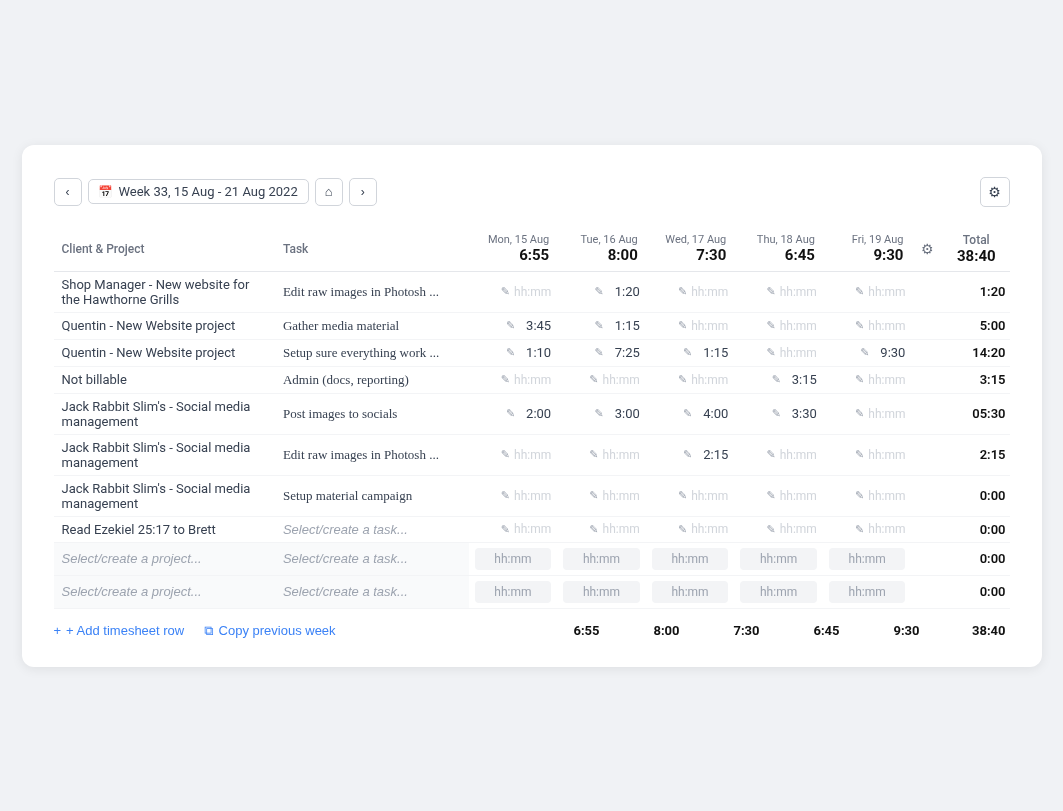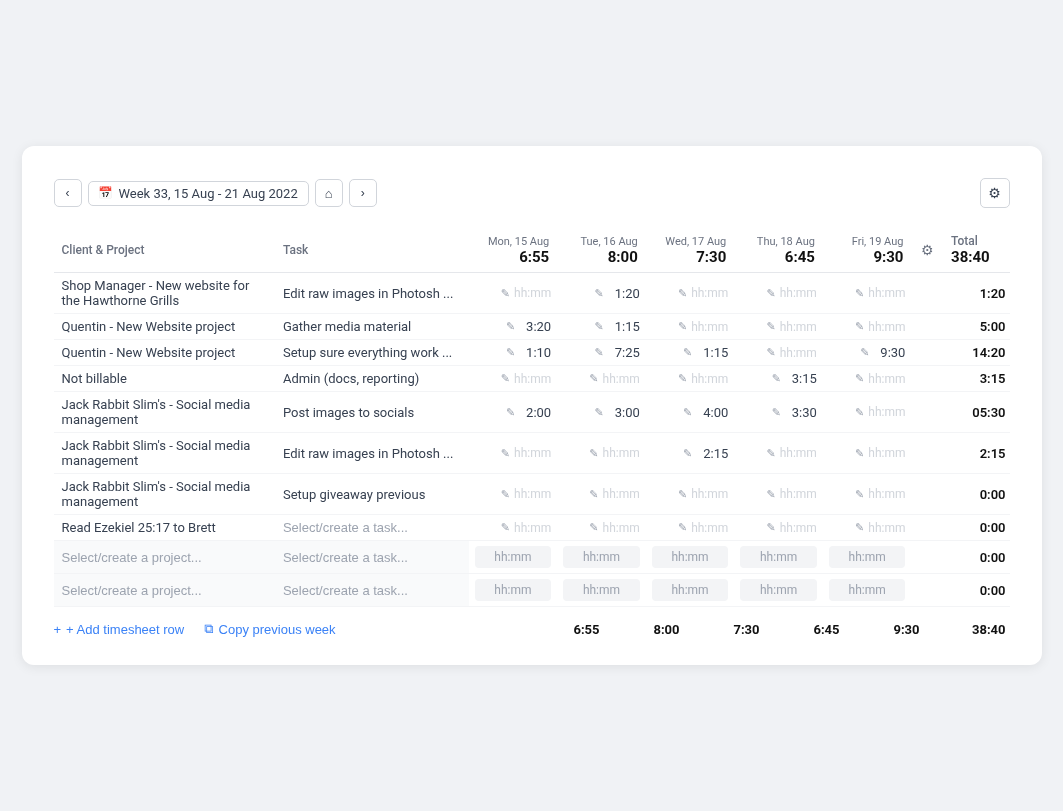--- a/index.html
+++ b/index.html
@@ -117,21 +117,21 @@
       color: #6b7280;
       font-weight: 500;
       font-size: 12px;
       border-bottom: 1px solid #e5e7eb;
       text-align: left;
     }
     thead tr th.col-day {
       text-align: right;
     }
     thead tr th.col-total {
-      text-align: left;
+      text-align: center;
       color: #111;
       font-size: 14px;
       font-weight: 700;
     }
     .day-header { font-size: 11px; color: #6b7280; font-weight: 400; }
     .day-time { font-size: 15px; color: #111; font-weight: 700; }
     .gear-header { color: #6b7280; font-size: 14px; }
     tbody tr td {
       padding: 5px 8px;
       border-bottom: 1px solid #f3f4f6;
@@ -166,24 +166,25 @@
       color: #111;
       padding-right: 4px;
     }
     .select-input {
       border: none;
       background: transparent;
       color: #9ca3af;
       font-size: 13px;
       width: 100%;
       cursor: text;
+      font-style: italic;
     }
     .select-input::placeholder { color: #9ca3af; }
     .project-cell { color: #374151; }
-    .task-cell { color: #374151; }
+    .task-cell { color: #374151; font-family: Liberation Serif, serif; }
     .footer-row {
       display: flex;
       align-items: center;
       margin-top: 14px;
       gap: 20px;
     }
     .footer-btn {
       display: flex;
       align-items: center;
       gap: 5px;
@@ -317,21 +318,21 @@
           </td>
           <td style="width:22px; text-align:center;"></td>
           <td class="row-total col-total">1:20</td>
         </tr>
         <tr>
           <td class="col-project project-cell">Quentin - New Website project</td>
           <td class="col-task task-cell">Gather media material</td>
           <td class="col-day" style="padding:5px 6px;">
             <div class="time-cell">
       <span class="edit-icon">✎</span>
-      <span class="time-val">3:20</span>
+      <span class="time-val">3:45</span>
     </div>
           </td>
           <td class="col-day" style="padding:5px 6px;">
             <div class="time-cell">
       <span class="edit-icon">✎</span>
       <span class="time-val">1:15</span>
     </div>
           </td>
           <td class="col-day" style="padding:5px 6px;">
             <div class="time-cell">
@@ -493,21 +494,21 @@
             <div class="time-cell">
       <span class="edit-icon">✎</span>
       <span class="time-placeholder">hh:mm</span>
     </div>
           </td>
           <td style="width:22px; text-align:center;"></td>
           <td class="row-total col-total">2:15</td>
         </tr>
         <tr>
           <td class="col-project project-cell">Jack Rabbit Slim's - Social media management</td>
-          <td class="col-task task-cell">Setup giveaway previous</td>
+          <td class="col-task task-cell">Setup material campaign</td>
           <td class="col-day" style="padding:5px 6px;">
             <div class="time-cell">
       <span class="edit-icon">✎</span>
       <span class="time-placeholder">hh:mm</span>
     </div>
           </td>
           <td class="col-day" style="padding:5px 6px;">
             <div class="time-cell">
       <span class="edit-icon">✎</span>
       <span class="time-placeholder">hh:mm</span>

